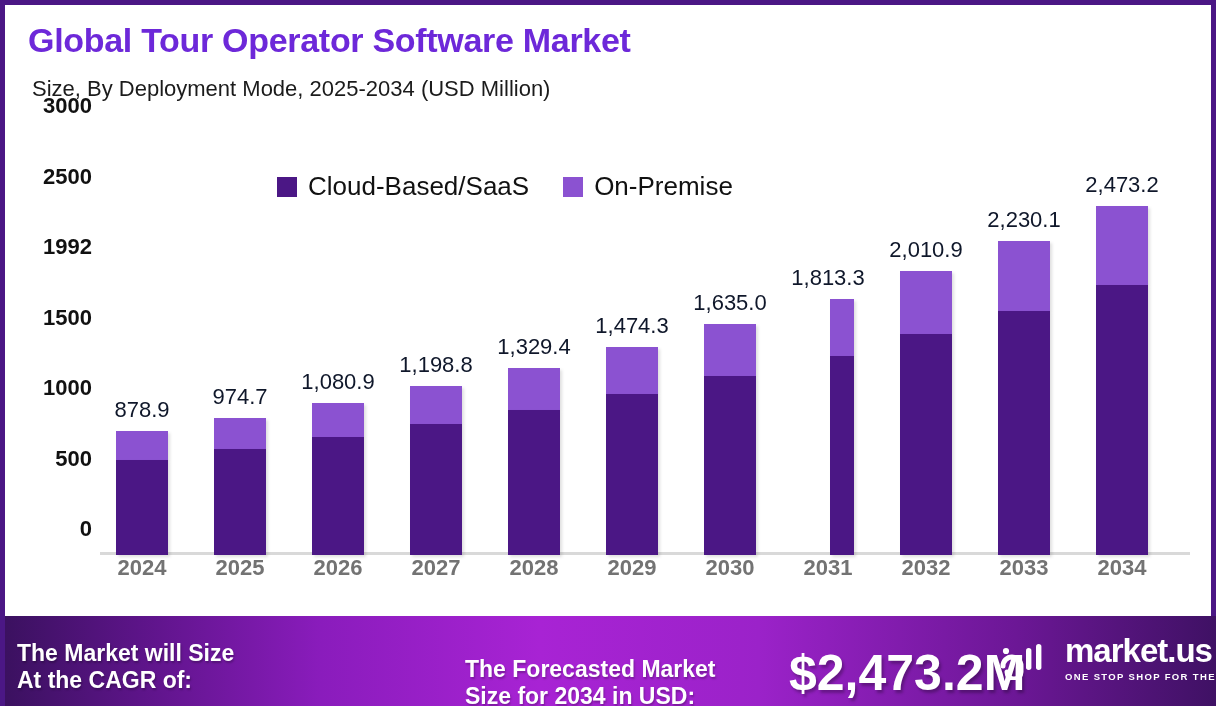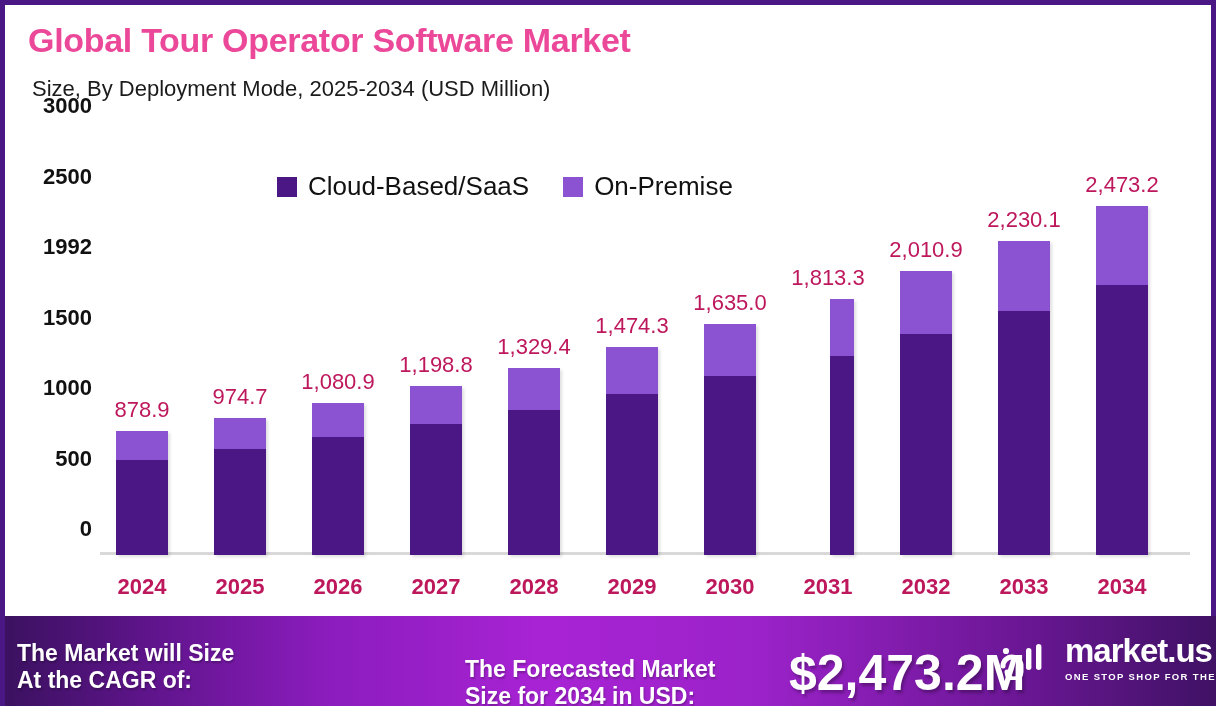--- a/index.html
+++ b/index.html
@@ -14,21 +14,21 @@
     width: 1216px; height: 706px;
     background: #ffffff;
     border-left: 5px solid #4B1785;
     border-right: 5px solid #4B1785;
     border-top: 5px solid #4B1785;
   }
 
   
   .title {
     position: absolute; left: 23px; top: 16px;
-    font-size: 34px; font-weight: 700; color: #ec4899;
+    font-size: 34px; font-weight: 700; color: #6d28d9;
     letter-spacing: -0.3px; white-space: nowrap;
   }
   .subtitle {
     position: absolute; left: 27px; top: 71px;
     font-size: 22px; font-weight: 400; color: #1b1b1b;
     white-space: nowrap;
   }
 
   
   .plot {
@@ -54,28 +54,27 @@
     position: absolute; bottom: 0;
     width: 52px;
   }
   .seg { width: 100%; box-shadow: 2px 2px 3px rgba(0,0,0,.13); }
   .seg-top  { background: #8B52D1; }
   .seg-bot  { background: #4B1785; }
   .bar-value {
     position: absolute; bottom: 100%; left: 50%;
     transform: translateX(-50%);
     margin-bottom: 8px;
-    font-size: 22px; font-weight: 400; color: #be185d;
+    font-size: 22px; font-weight: 400; color: #0f172a;
     white-space: nowrap;
   }
   .xtick {
     position: absolute; top: 100%; left: 50%;
     transform: translateX(-50%);
-    margin-top: 19px;
-    font-size: 22px; font-weight: 700; color: #be185d;
+    font-size: 22px; font-weight: 700; color: #737373;
     white-space: nowrap;
   }
 
   
   .legend {
     position: absolute; left: 272px; top: 166px;
     display: flex; gap: 34px;
   }
   .legend-item { display: flex; align-items: center; gap: 11px; }
   .legend-swatch { width: 20px; height: 20px; display: block; }

